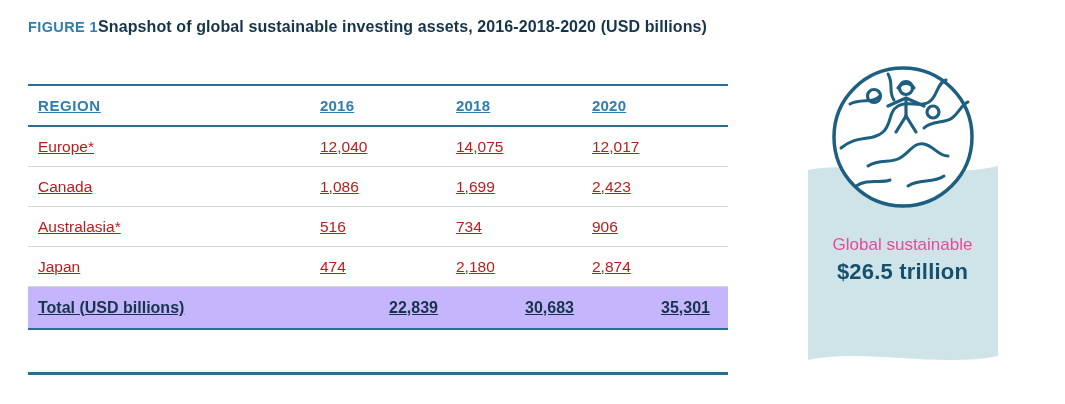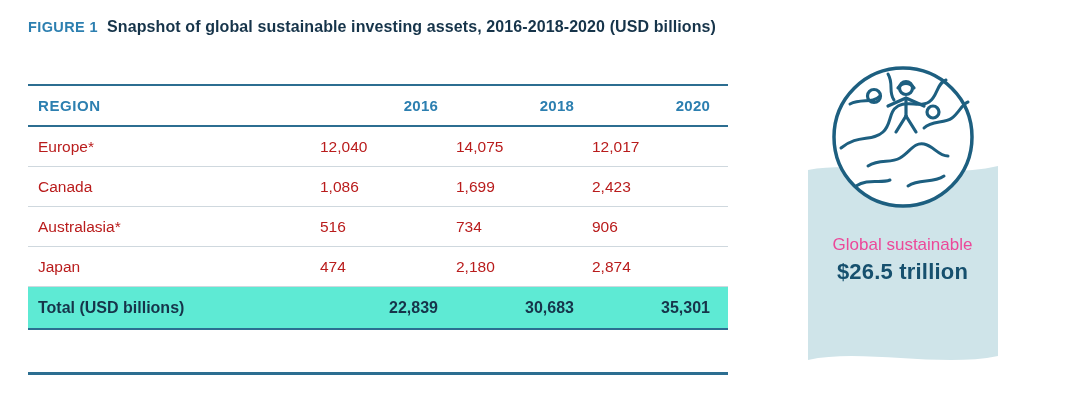--- a/index.html
+++ b/index.html
@@ -20,21 +20,21 @@
     height: 404px;
   }
 
   
   .title-row {
     position: absolute;
     left: 28px;
     top: 18px;
     display: flex;
     align-items: baseline;
-    gap: 9px;
+    gap: 0;
   }
   .fig-label {
     font-size: 14.5px;
     font-weight: bold;
     letter-spacing: 0.4px;
     color: #2c7fb0;
   }
   .fig-title {
     font-size: 16px;
     font-weight: bold;
@@ -50,40 +50,41 @@
     width: 700px;
   }
   table.data {
     border-collapse: collapse;
     width: 700px;
     table-layout: fixed;
   }
   table.data th, table.data td {
     padding: 0;
     margin: 0;
+    text-decoration: underline;
   }
   .col-region { width: 292px; }
   .col-year  { width: 136px; }
 
   thead th {
     height: 39px;
     vertical-align: middle;
     border-top: 2.5px solid #2c6e91;
     border-bottom: 2.5px solid #2c6e91;
     font-size: 15px;
     font-weight: bold;
     color: #2c7fb0;
     letter-spacing: 0.6px;
   }
   thead th.region-h {
     text-align: left;
     padding-left: 10px;
   }
   thead th.year-h {
-    text-align: right;
+    text-align: left;
     padding-right: 18px;
     letter-spacing: 0.2px;
   }
 
   tbody td {
     height: 39px;
     vertical-align: middle;
     border-bottom: 1px solid #cfd8de;
     font-size: 15.5px;
     color: #b91c1c;
@@ -93,21 +94,21 @@
     padding-left: 10px;
   }
   tbody td.val-c {
     text-align: left;
     padding-right: 18px;
   }
 
   tfoot td {
     height: 41px;
     vertical-align: middle;
-    background: #5eead4;
+    background: #c4b5fd;
     border-bottom: 2.5px solid #2c6e91;
     font-size: 16px;
     font-weight: bold;
     color: #16344a;
   }
   tfoot td.region-c {
     text-align: left;
     padding-left: 10px;
   }
   tfoot td.val-c {

